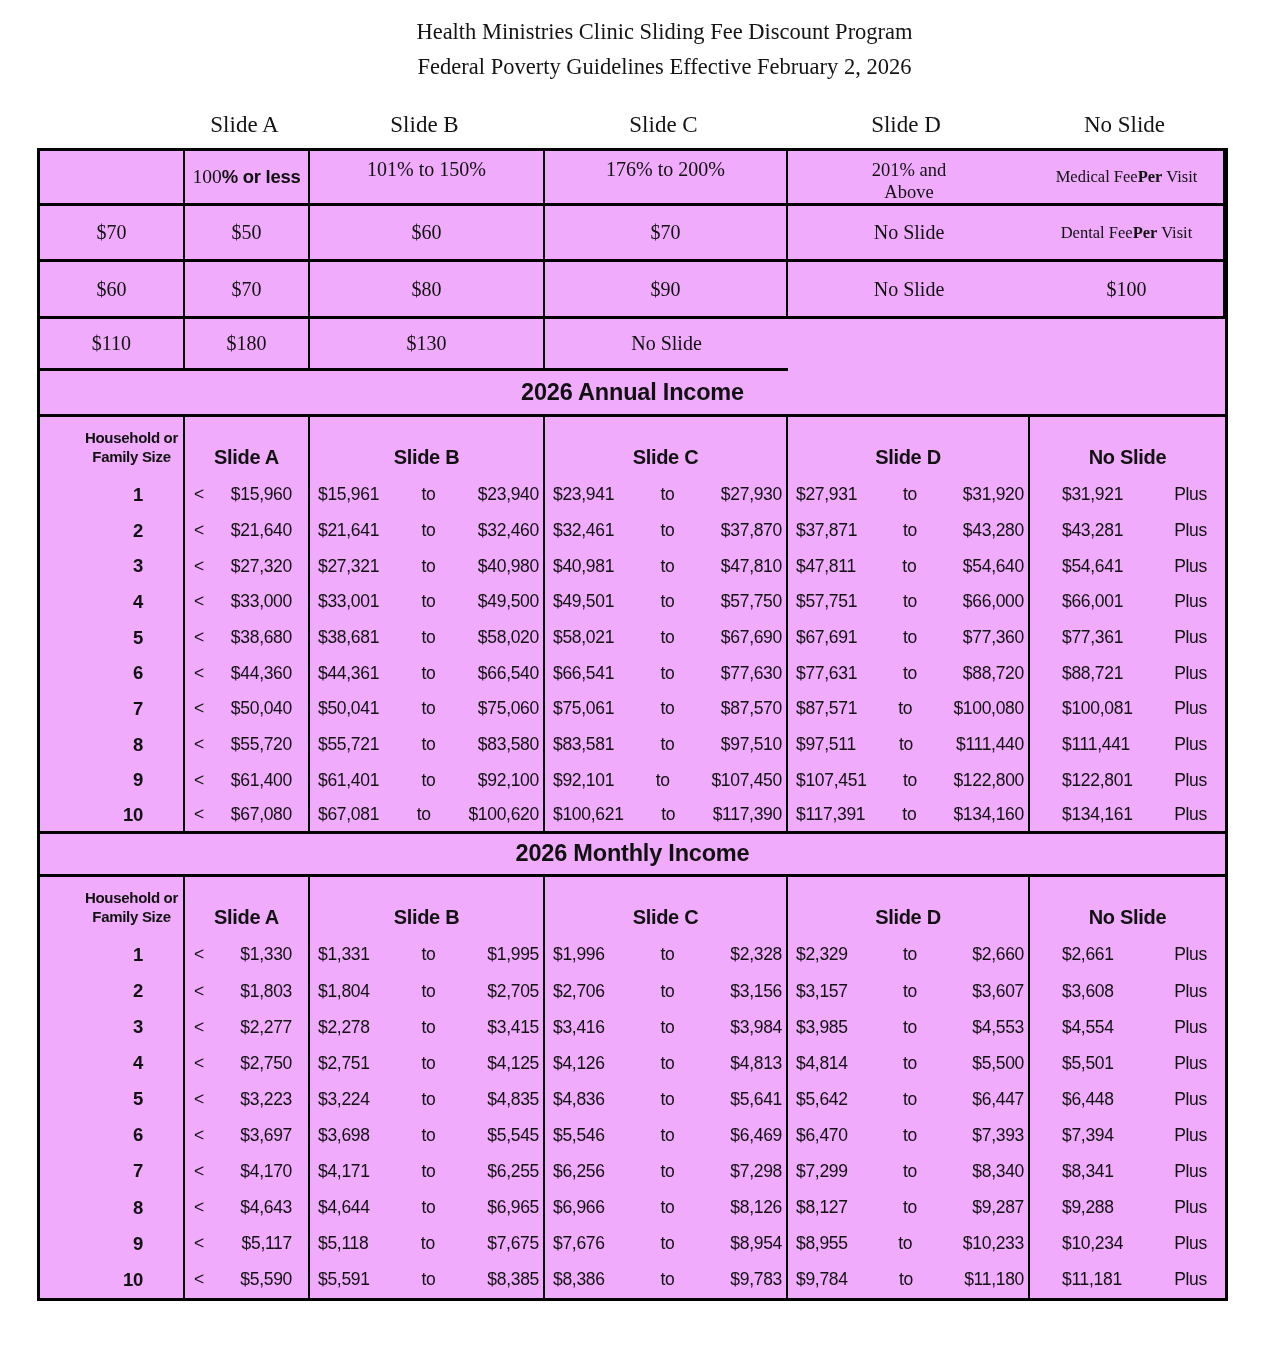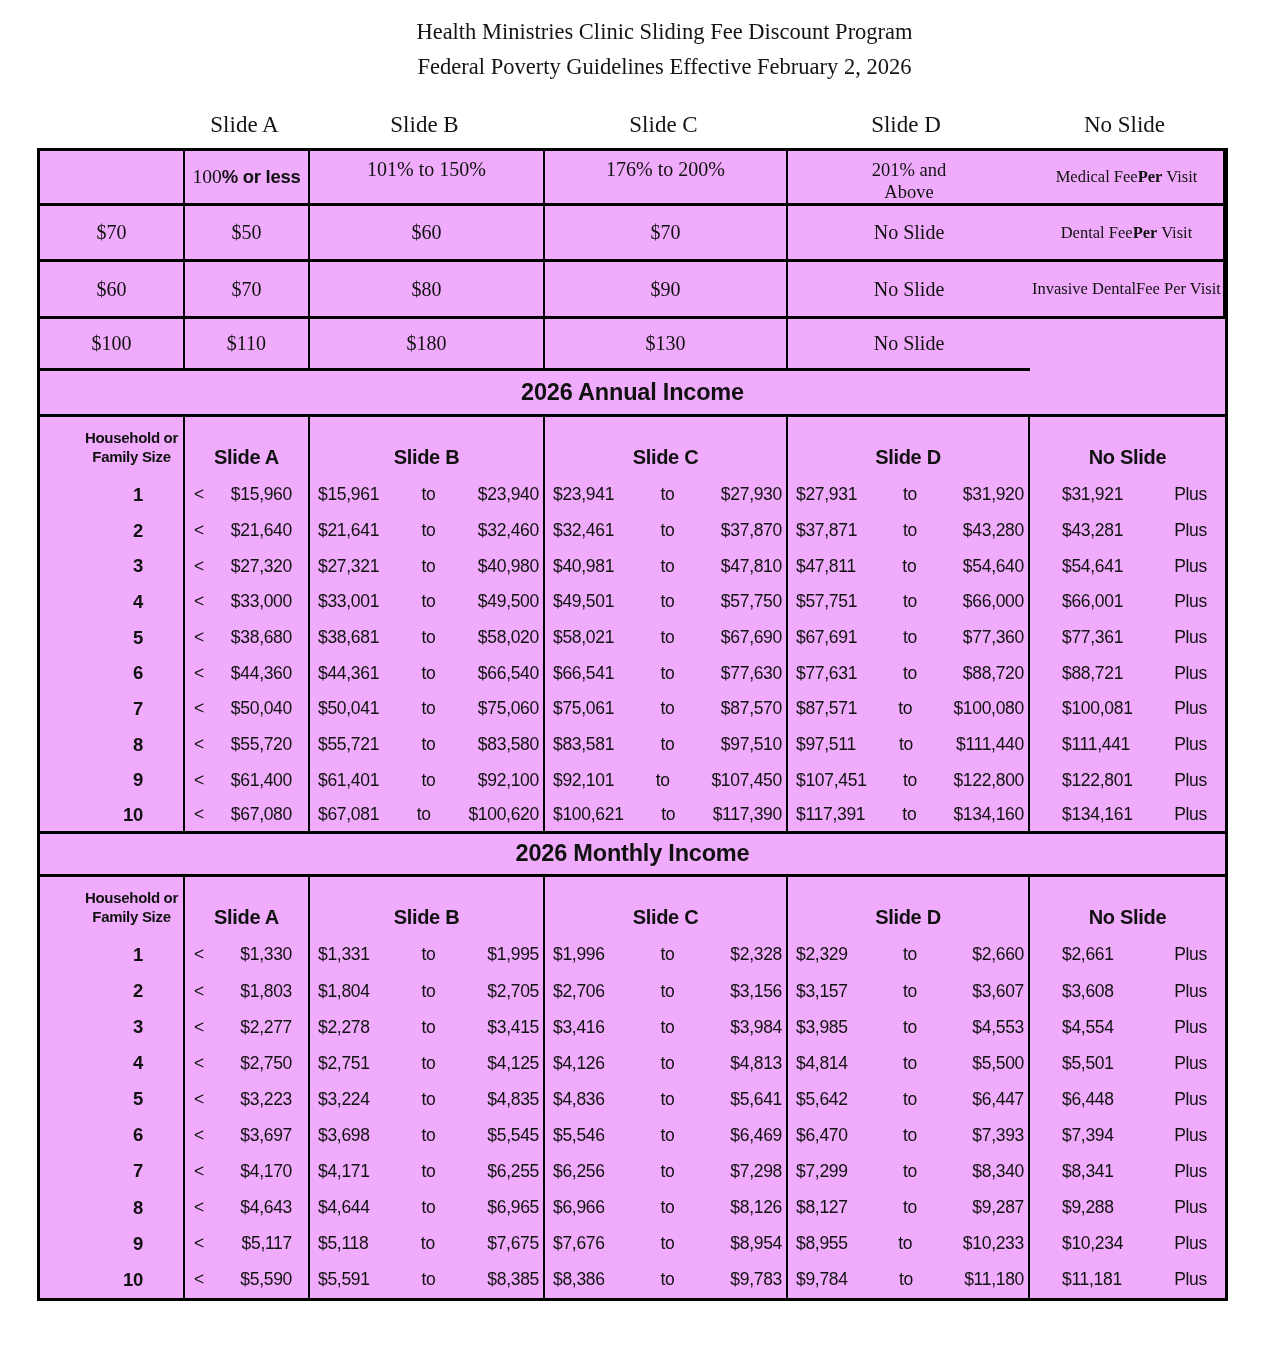--- a/index.html
+++ b/index.html
@@ -96,24 +96,20 @@
     <div class="cell hline fee-label">
       <span>Dental Fee</span>
       <span><b>Per</b><span> Visit</span></span>
     </div>
     <div class="cell hline fee-val">$60</div>
     <div class="cell hline fee-val">$70</div>
     <div class="cell hline fee-val">$80</div>
     <div class="cell hline fee-val">$90</div>
     <div class="cell hline fee-val last">No Slide</div>
 
-    <div class="cell hline fee-label">
-      <span>Invasive Dental</span>
-      <span>Fee Per Visit</span>
-    </div>
     <div class="cell hline fee-val">$100</div>
     <div class="cell hline fee-val">$110</div>
     <div class="cell hline fee-val">$180</div>
     <div class="cell hline fee-val">$130</div>
     <div class="cell hline fee-val last">No Slide</div>
 
     <div class="cell hline band last">2026 Annual Income</div>
 
     <div class="cell sans h-size">
       <span>Household or</span>

